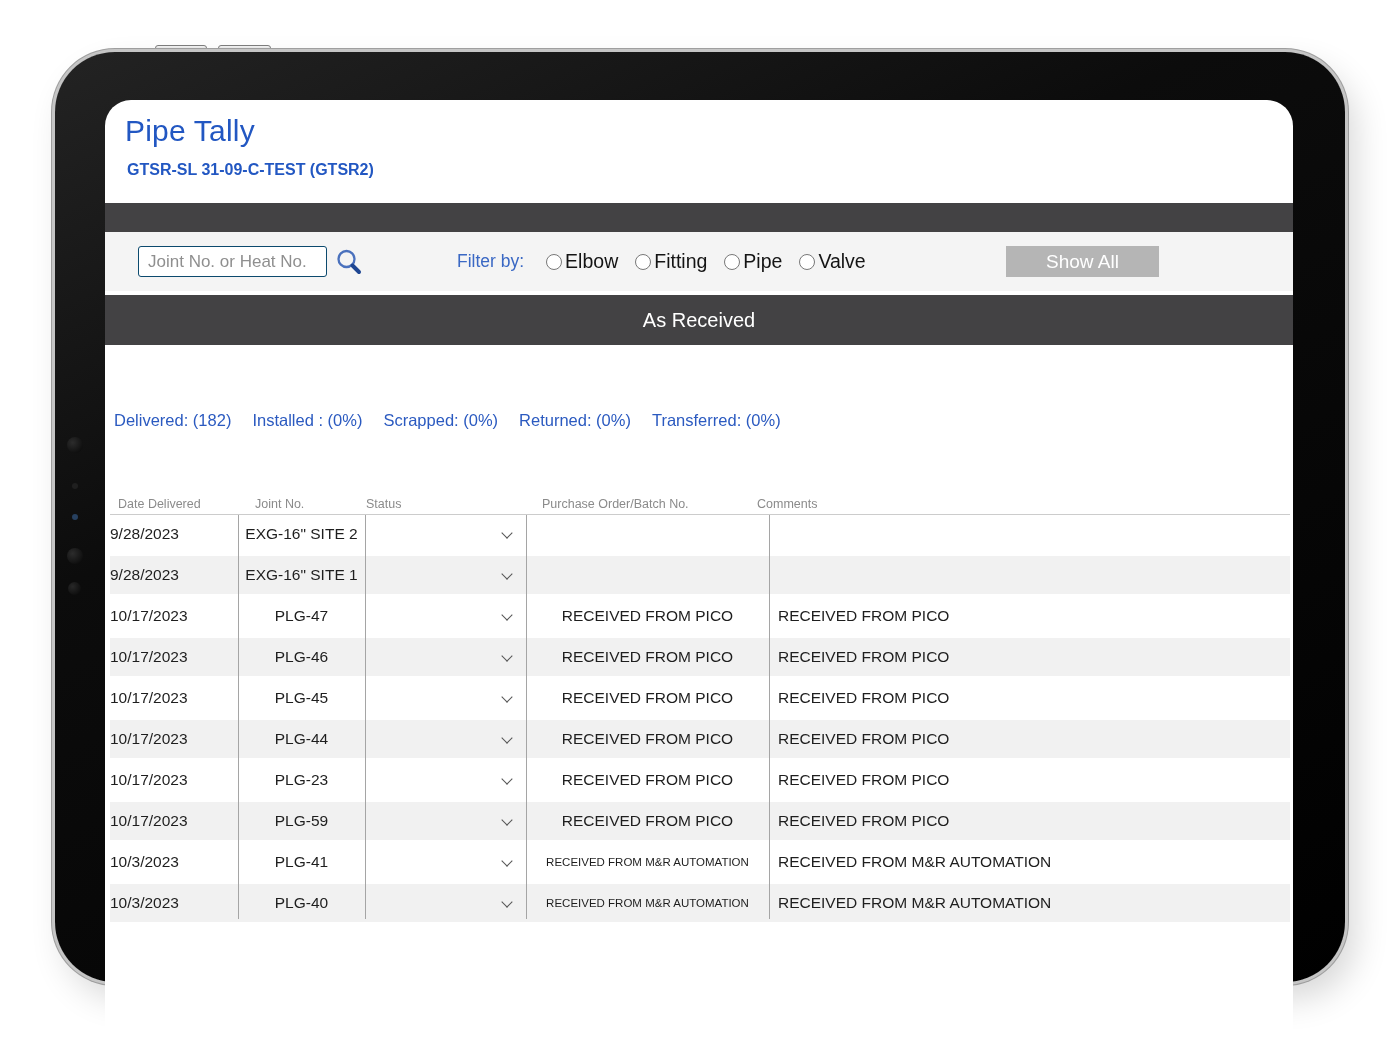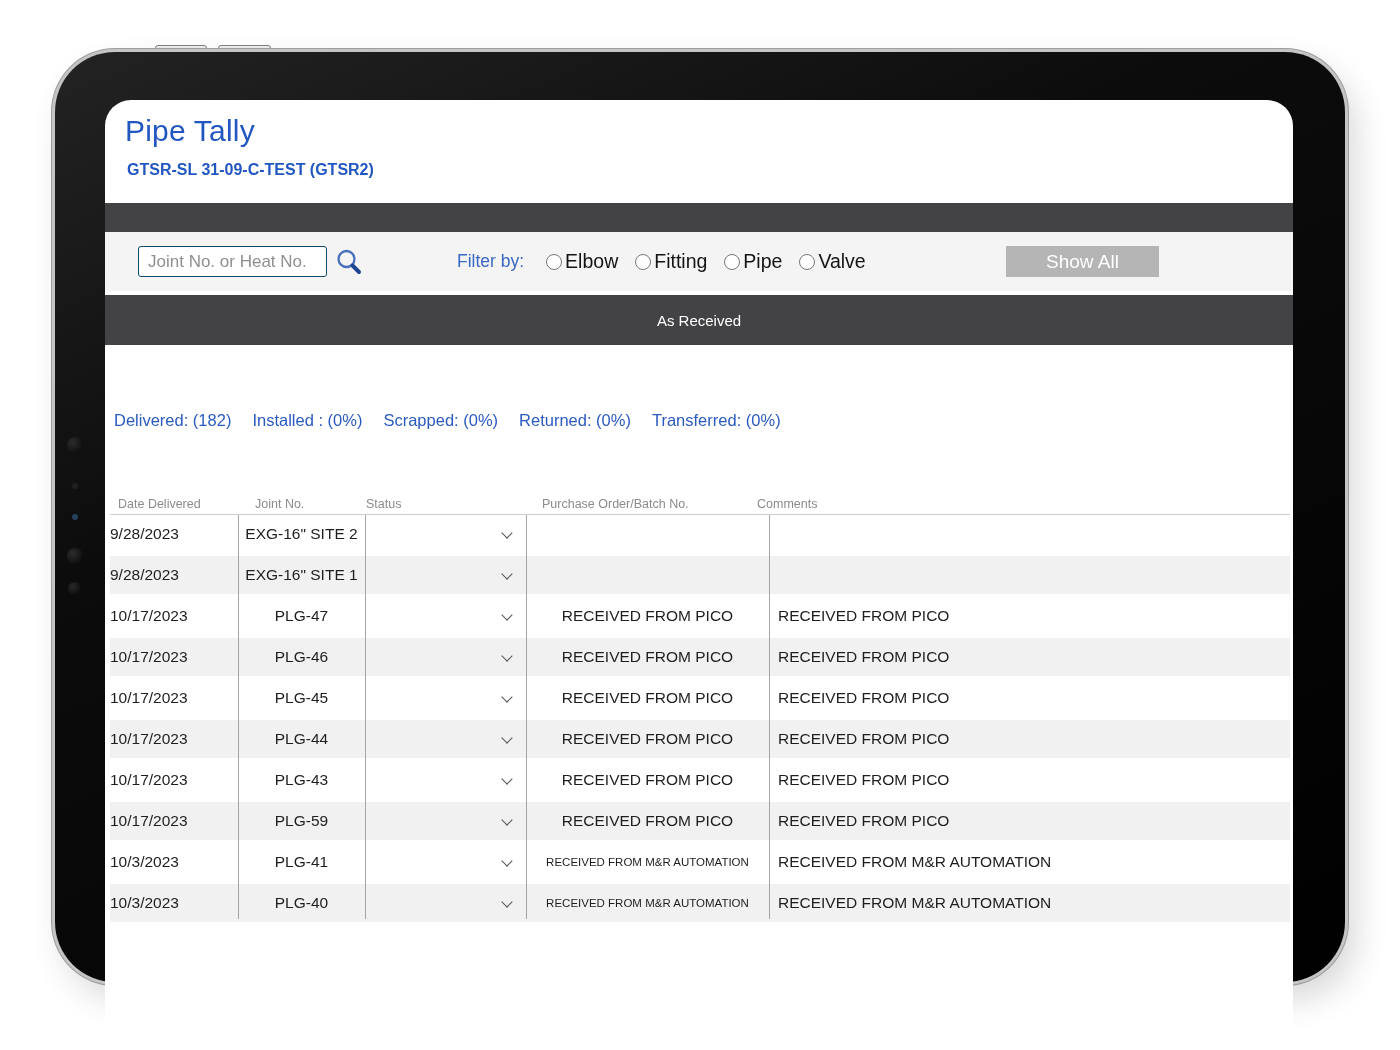--- a/index.html
+++ b/index.html
@@ -35,21 +35,21 @@
             background:#ffffff; border-radius:26px; overflow:hidden; }
 
   .app-title    { position:absolute; left:20px; top:14px; font-size:30px;
                   font-weight:500; color:#2257c2; letter-spacing:0.2px; }
   .app-subtitle { position:absolute; left:22px; top:61px; font-size:16px;
                   font-weight:bold; color:#2257c2; }
 
   .bar-dark { position:absolute; left:0; width:100%; background:#434244; }
   .bar1 { top:103px; height:29px; }
   .bar2 { top:195px; height:50px; display:flex; align-items:center;
-          justify-content:center; color:#fff; font-size:15px; }
+          justify-content:center; color:#fff; font-size:20px; }
 
   .filter-row { position:absolute; left:0; top:132px; width:100%; height:59px;
                 background:#f4f4f4; display:flex; align-items:center; }
   .search-input { margin-left:33px; width:189px; height:31px; border:1px solid #0c4a6e;
                   border-radius:3px; background:#fff; padding:0 9px; font-size:17px;
                   color:#1d4ed8; font-family:"Liberation Sans", sans-serif; outline:none; }
   .search-input::placeholder { color:#8f8f8f; }
   .search-btn { margin-left:8px; width:28px; height:28px; background:none; border:none;
                 cursor:pointer; padding:0; }
   .filter-label { margin-left:94px; font-size:17.5px; color:#3a68c4; }
@@ -238,21 +238,21 @@
     <div class="cell-status">
       <span></span>
       <span class="chevron"></span>
     </div>
     <div class="cell-po">RECEIVED FROM PICO</div>
     <div class="cell-comments">RECEIVED FROM PICO</div>
   </div>
 
   <div class="trow">
     <div class="cell-date">10/17/2023</div>
-    <div class="cell-joint">PLG-43</div>
+    <div class="cell-joint">PLG-23</div>
     <div class="cell-status">
       <span></span>
       <span class="chevron"></span>
     </div>
     <div class="cell-po">RECEIVED FROM PICO</div>
     <div class="cell-comments">RECEIVED FROM PICO</div>
   </div>
 
   <div class="trow alt">
     <div class="cell-date">10/17/2023</div>

